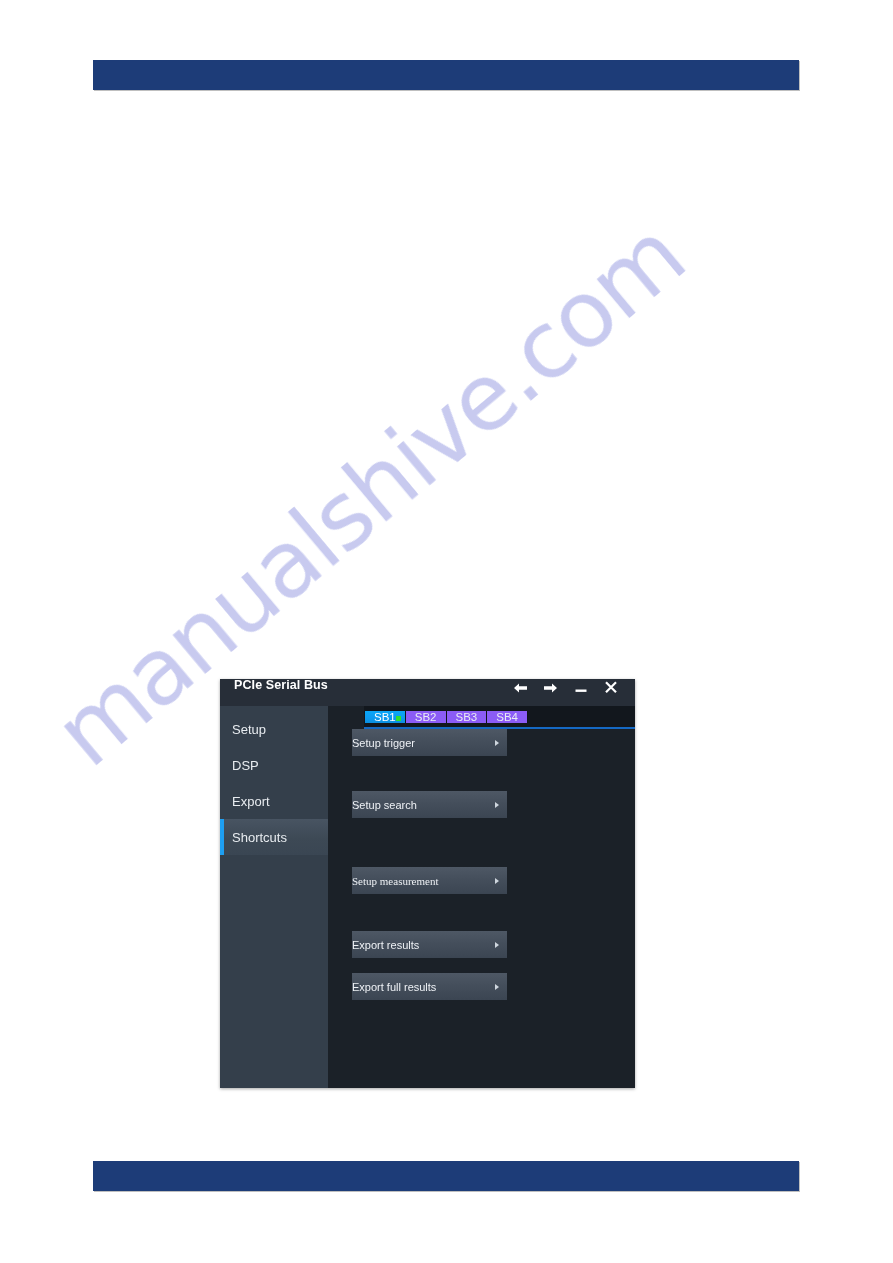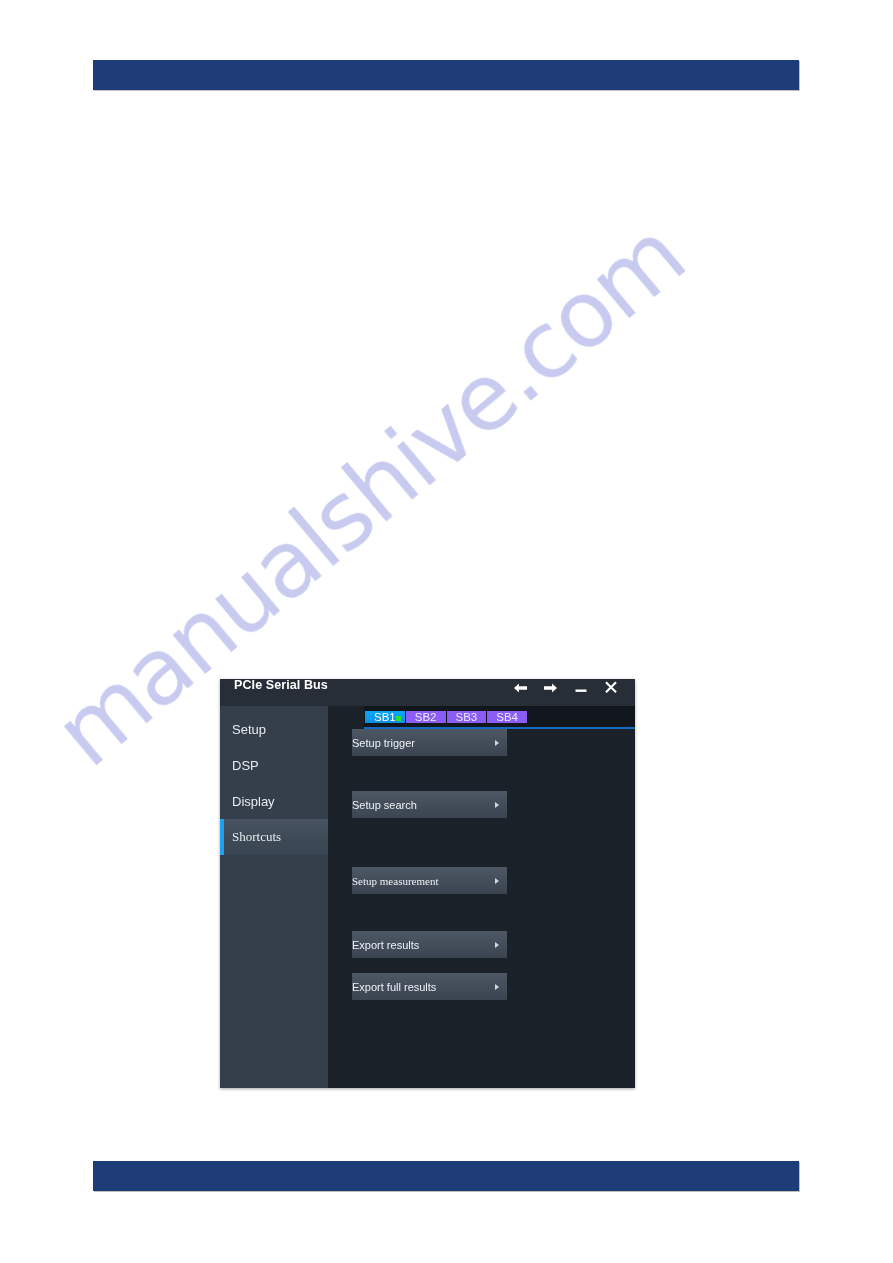--- a/index.html
+++ b/index.html
@@ -120,21 +120,20 @@
     height: 36px;
     display: flex;
     align-items: center;
     padding-left: 12px;
     color: #e8ecf0;
     font-size: 13px;
     position: relative;
   }
   .sidebar-item.active {
     background: linear-gradient(to bottom, #485462 0%, #3d4955 55%, #3a4653 100%);
-    font-family: Liberation Serif, serif;
   }
   .sidebar-item.active::before {
     content: "";
     position: absolute;
     left: 0; top: 0; bottom: 0;
     width: 4px;
     background: #1e9ff2;
   }
 
   
@@ -259,21 +258,21 @@
   <div class="dialog-body">
 
     <div class="sidebar">
       <div class="sidebar-item">
         <span>Setup</span>
       </div>
       <div class="sidebar-item">
         <span>DSP</span>
       </div>
       <div class="sidebar-item">
-        <span>Display</span>
+        <span>Export</span>
       </div>
       <div class="sidebar-item active">
         <span>Shortcuts</span>
       </div>
     </div>
 
     <div class="main">
 
       <div class="tabstrip">
         <div class="tab active">

